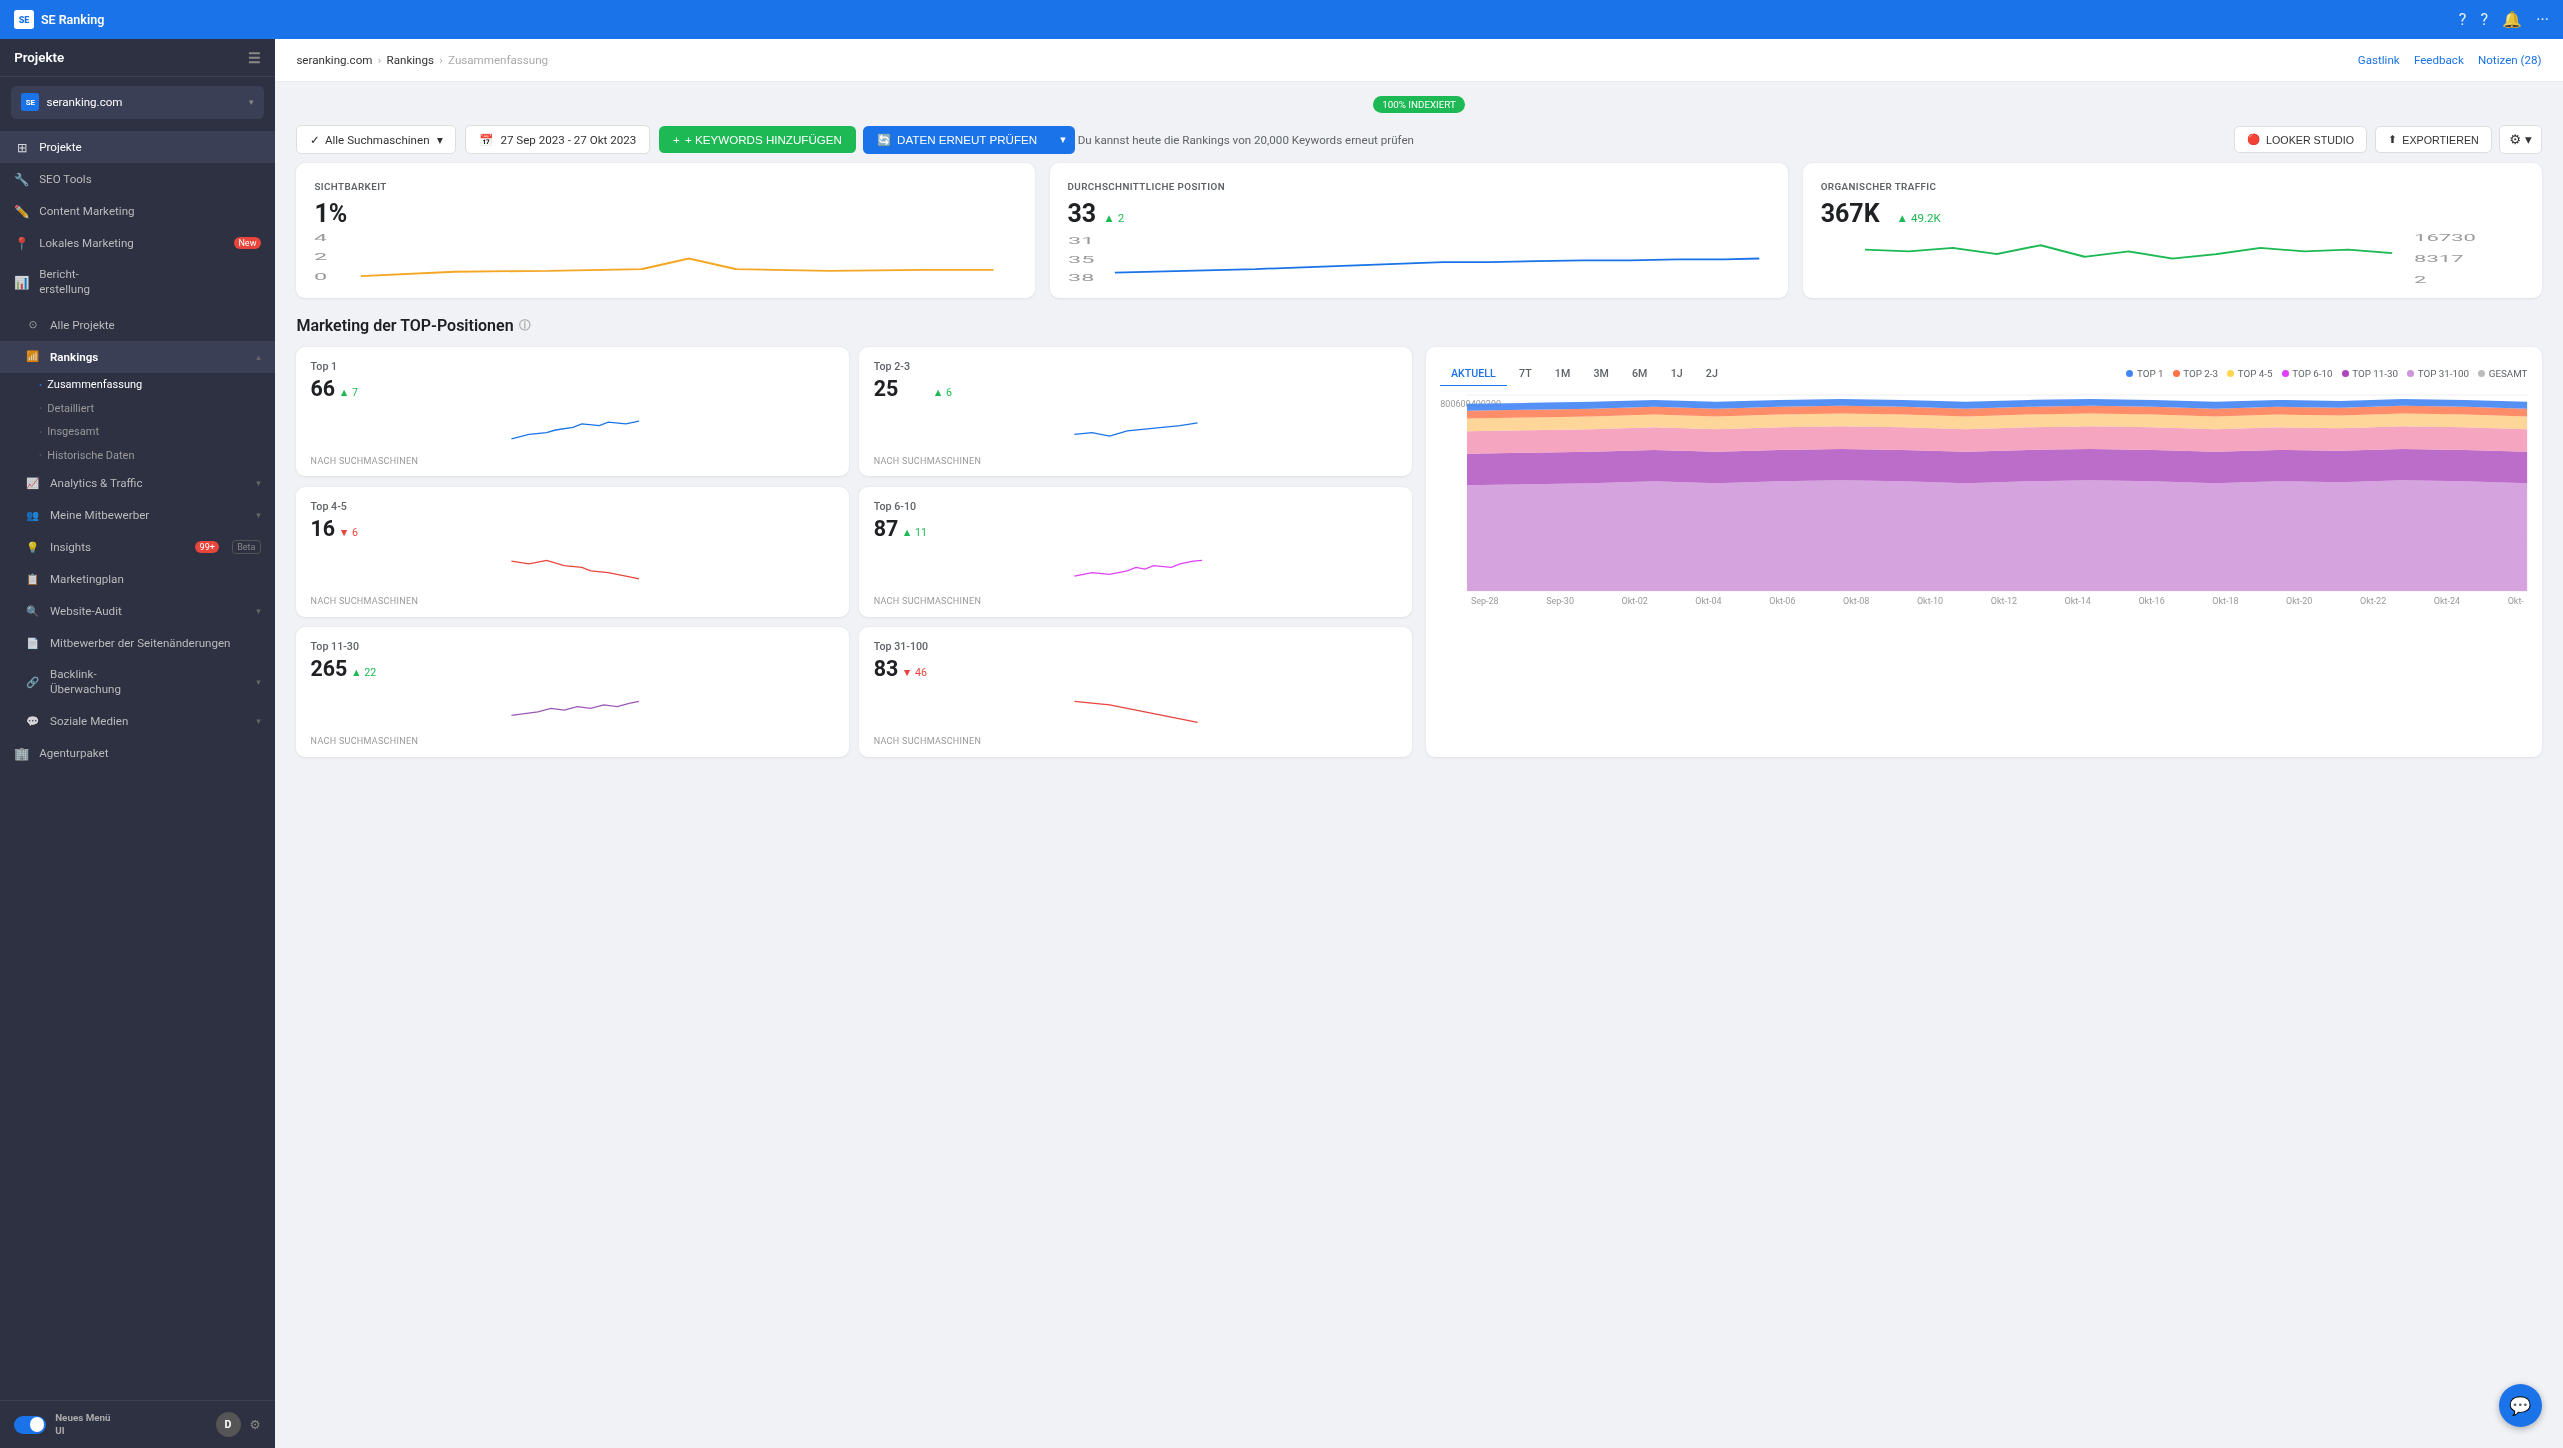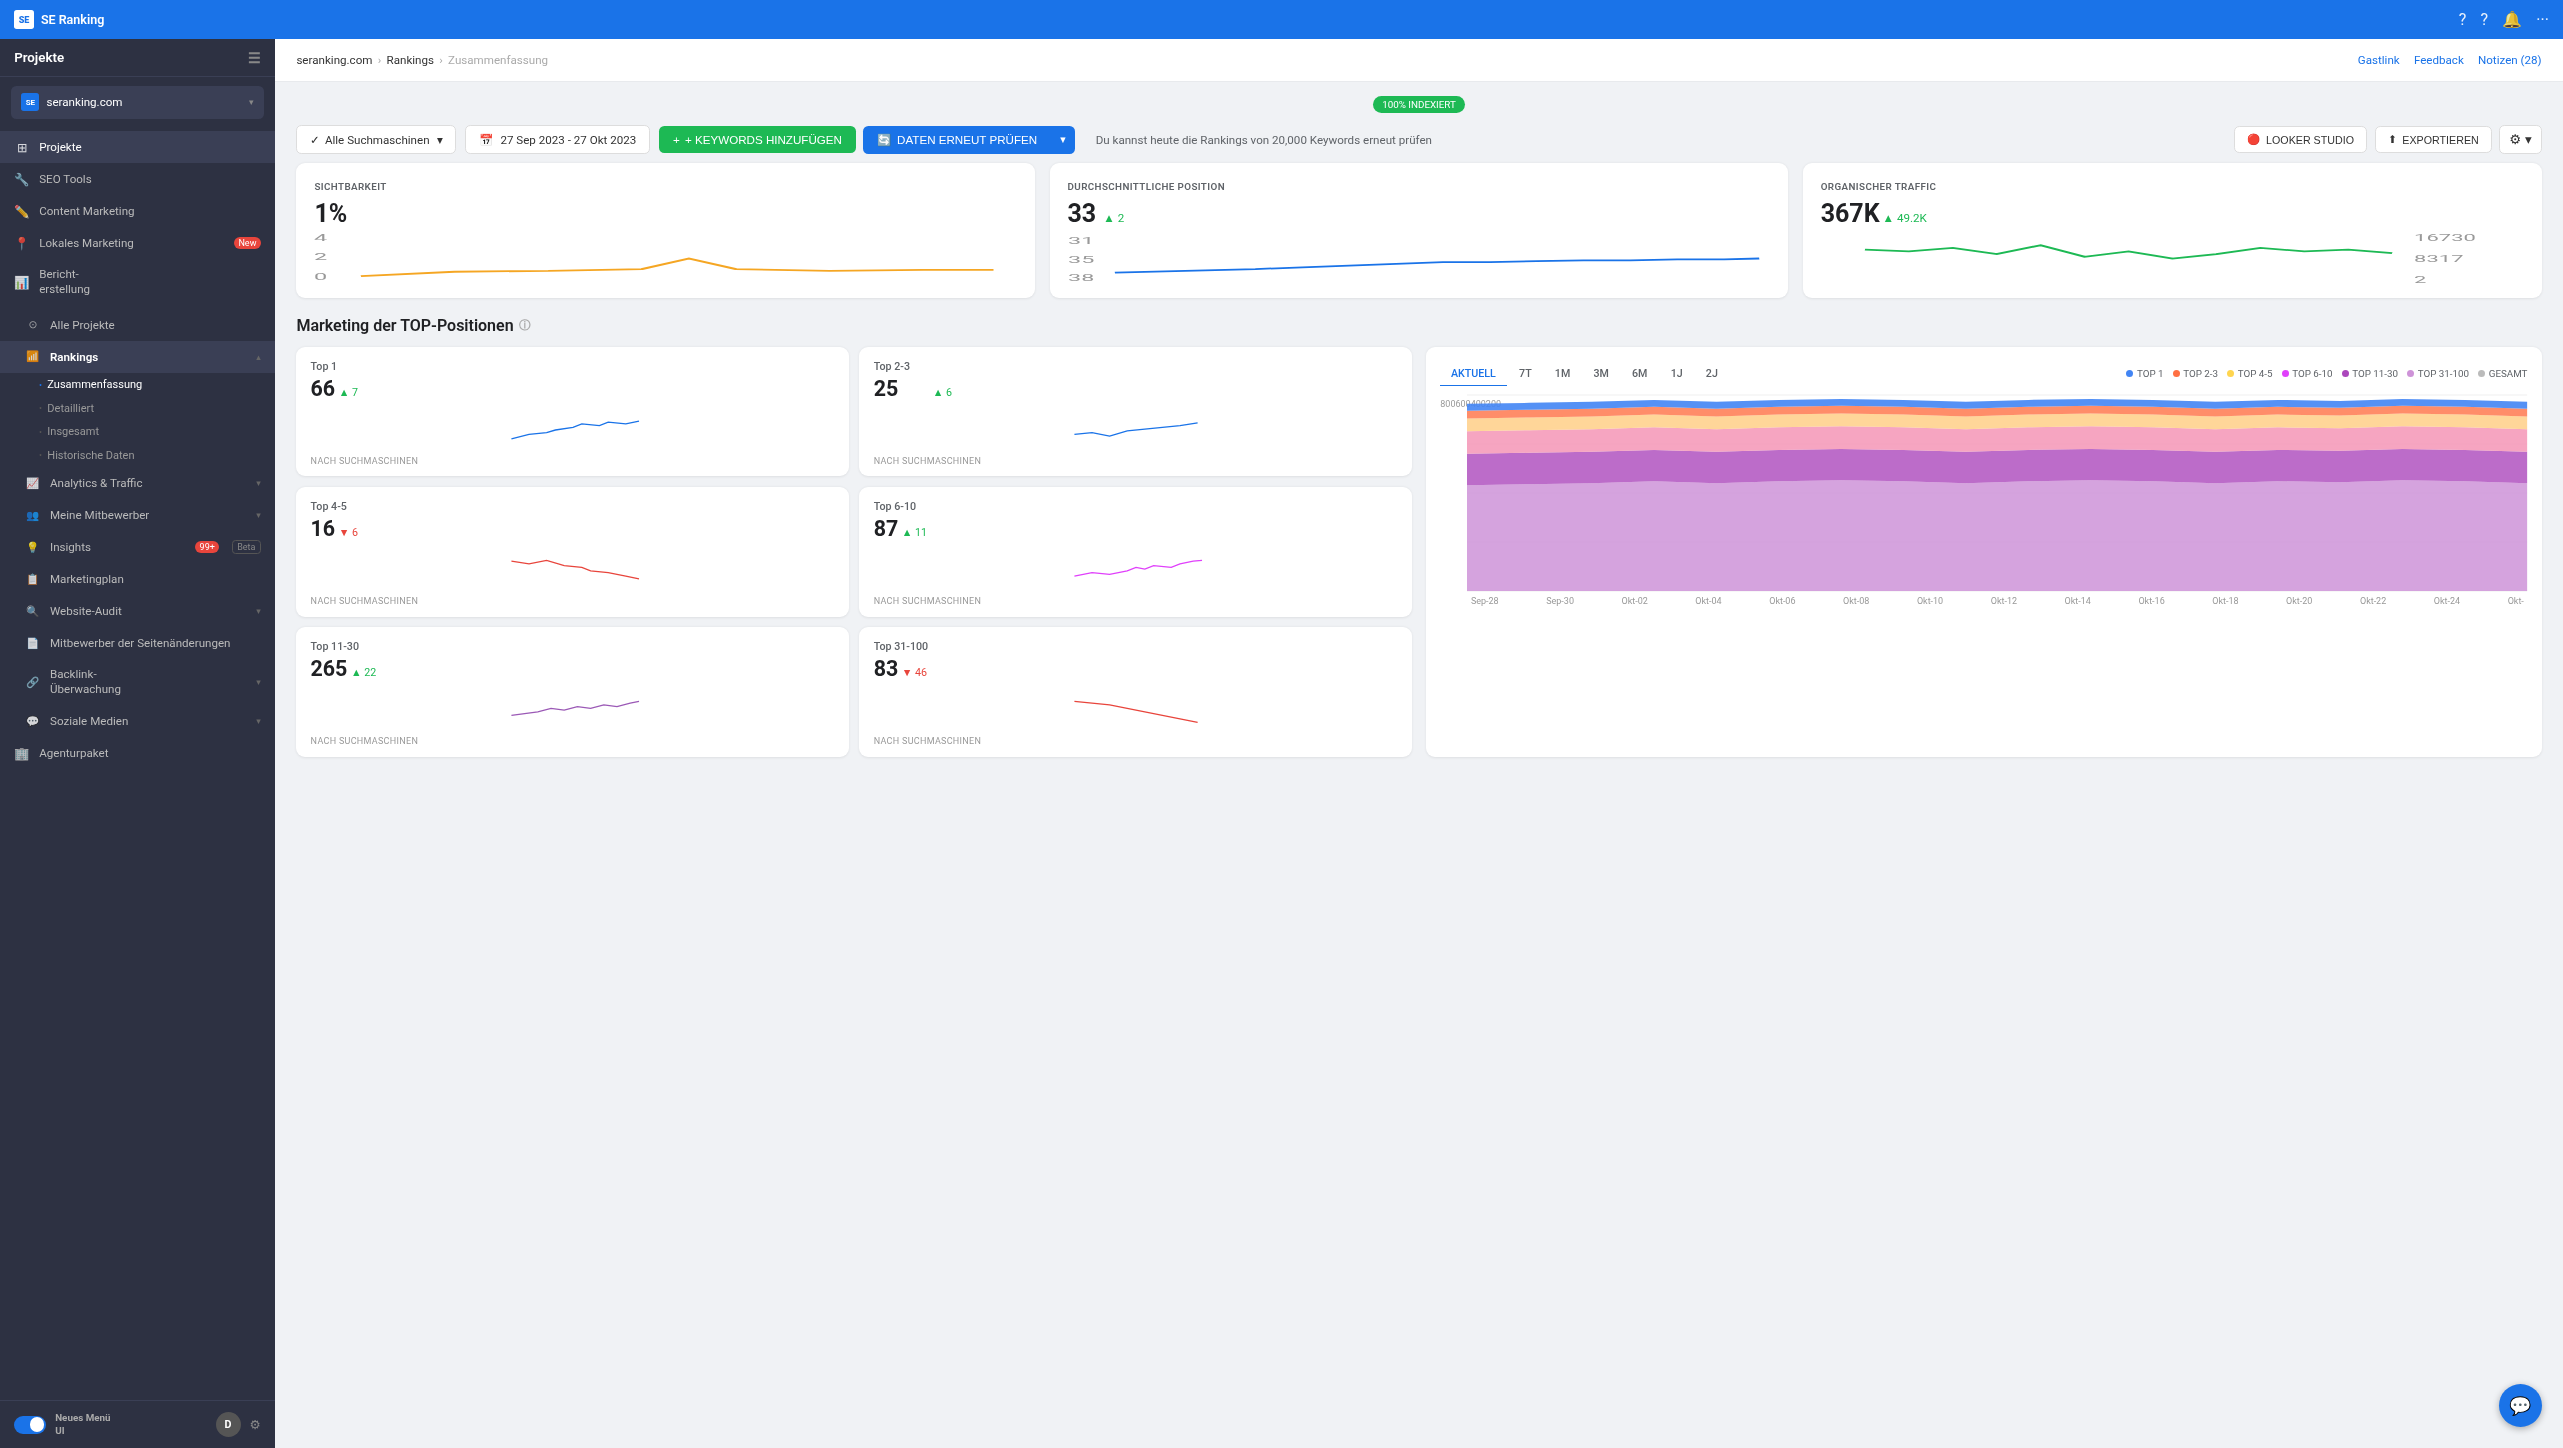--- a/index.html
+++ b/index.html
@@ -288,21 +288,21 @@
             <span>+</span>
             <span>+ KEYWORDS HINZUFÜGEN</span>
           </button>
           <div style="display:flex; margin-left:7.1px;">
             <button class="btn btn-blue" style="border-radius: 5.3px 0 0 5.3px; gap:5.3px;">
               <span>🔄</span>
               <span>DATEN ERNEUT PRÜFEN</span>
             </button>
             <button class="recheck-arrow">▾</button>
           </div>
-          <span class="hint-text" style="margin-left: 21px;">Du kannst heute die Rankings von 20,000 Keywords erneut prüfen</span>
+          <span class="hint-text" style="margin-left: 3px;">Du kannst heute die Rankings von 20,000 Keywords erneut prüfen</span>
         </div>
         <div class="toolbar-right">
           <button class="looker-btn">
             <span>🔴</span>
             <span>LOOKER STUDIO</span>
           </button>
           <button class="export-btn">
             <span>⬆</span>
             <span>EXPORTIEREN</span>
           </button>
@@ -339,21 +339,21 @@
               <text x="0" y="14" font-size="10" fill="#999">31</text>
               <text x="0" y="35" font-size="10" fill="#999">35</text>
               <text x="0" y="56" font-size="10" fill="#999">38</text>
               <polyline points="20,46 50,44 80,42 100,40 120,38 140,36 160,34 180,34 200,33 220,32 240,32 260,31 280,31 295,30" fill="none" stroke="#1a73e8" stroke-width="2"></polyline>
             </svg>
           </div>
         </div>
 
         <div class="metric-card">
           <div class="metric-label">ORGANISCHER TRAFFIC</div>
-          <div style="display:flex; align-items:baseline; gap:3px;">
+          <div style="display:flex; align-items:baseline; gap:17px;">
             <div class="metric-value">367K</div>
             <span class="change-up">▲ 49.2K</span>
           </div>
           <div class="mini-chart">
             <svg width="100%" height="53" viewBox="0 0 320 60" preserveAspectRatio="none" style="font-size:13px">
               <text x="270" y="10" font-size="10" fill="#999">16730</text>
               <text x="270" y="34" font-size="10" fill="#999">8317</text>
               <text x="270" y="58" font-size="10" fill="#999">2</text>
               <polyline points="20,20 40,22 60,18 80,25 100,15 120,28 140,22 160,30 180,25 200,18 220,22 240,20 260,24" fill="none" stroke="#1db954" stroke-width="2"></polyline>
             </svg>

